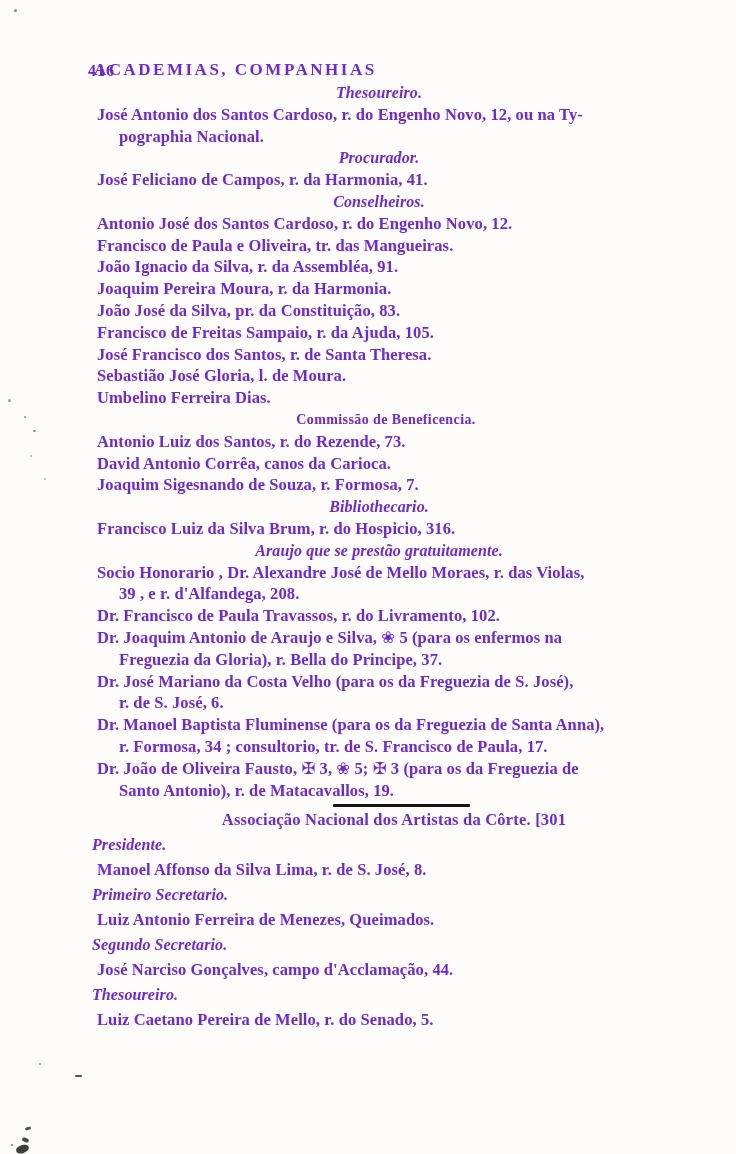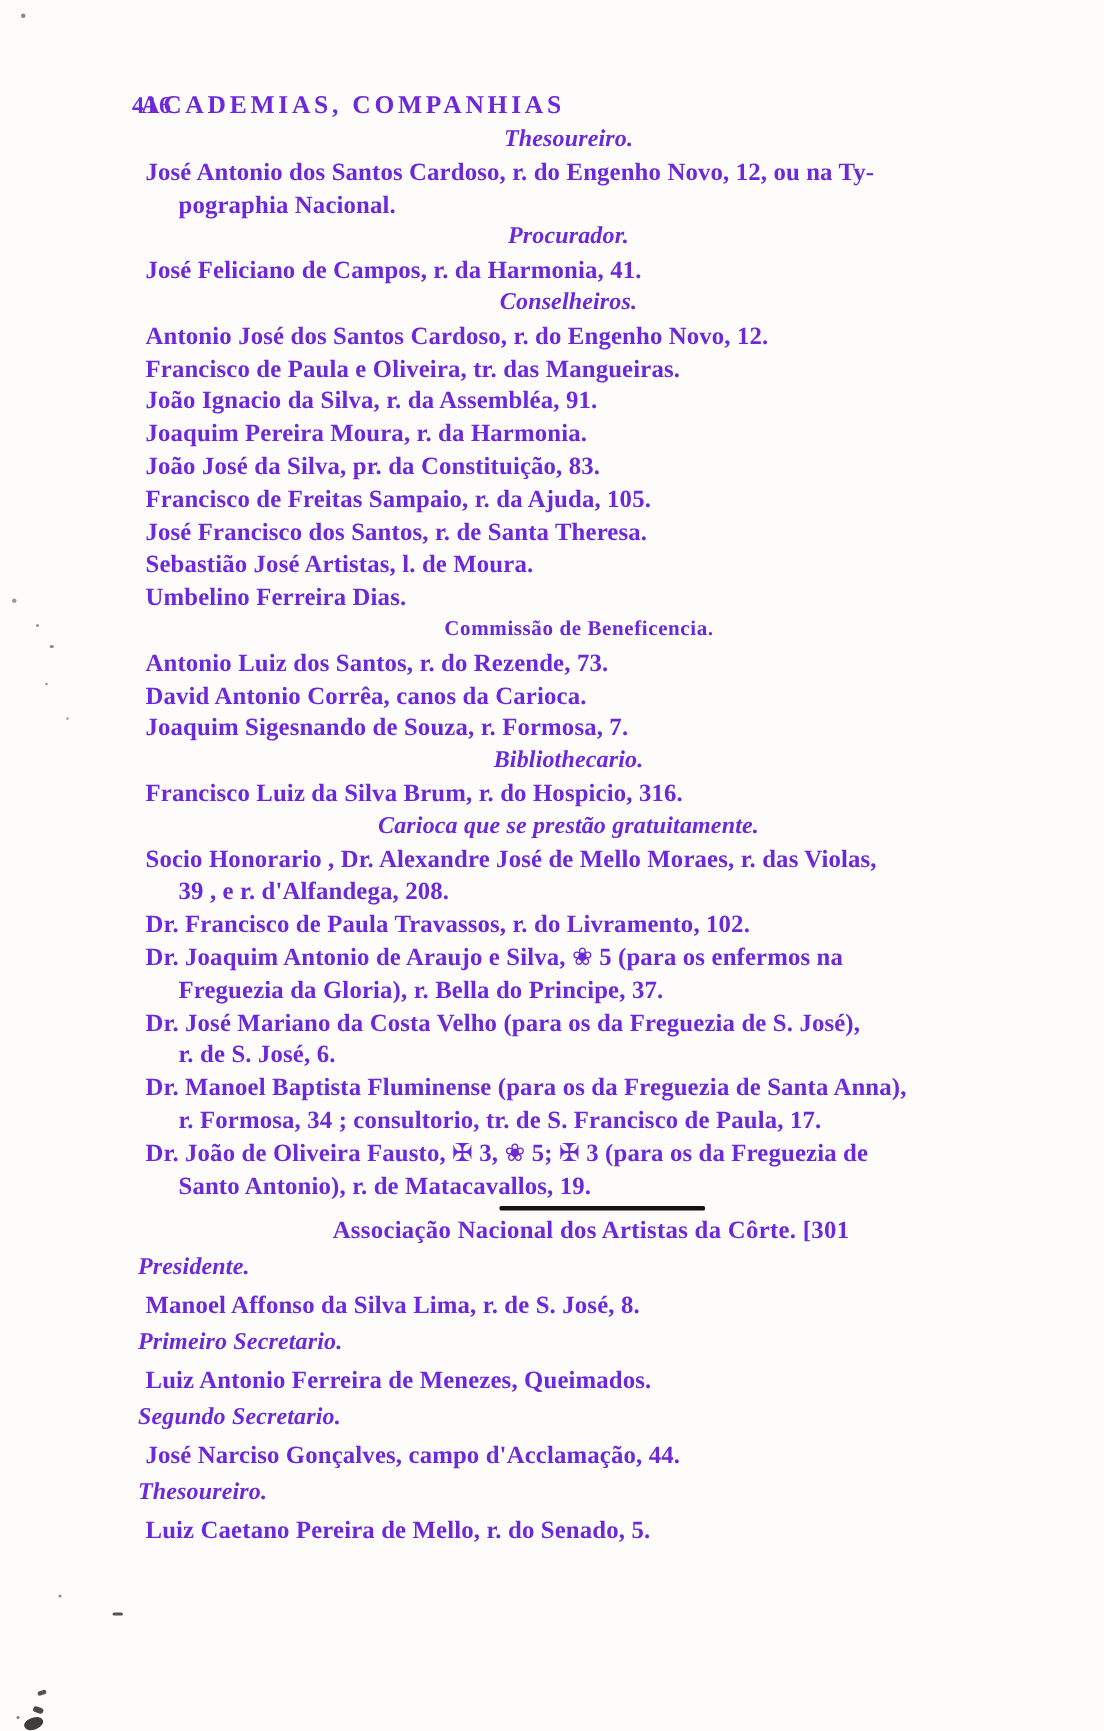--- a/index.html
+++ b/index.html
@@ -66,29 +66,29 @@
     <div class="ln ctr">Procurador.</div>
     <div class="ln ent">José Feliciano de Campos, r. da Harmonia, 41.</div>
     <div class="ln ctr">Conselheiros.</div>
     <div class="ln ent">Antonio José dos Santos Cardoso, r. do Engenho Novo, 12.</div>
     <div class="ln ent">Francisco de Paula e Oliveira, tr. das Mangueiras.</div>
     <div class="ln ent">João Ignacio da Silva, r. da Assembléa, 91.</div>
     <div class="ln ent">Joaquim Pereira Moura, r. da Harmonia.</div>
     <div class="ln ent">João José da Silva, pr. da Constituição, 83.</div>
     <div class="ln ent">Francisco de Freitas Sampaio, r. da Ajuda, 105.</div>
     <div class="ln ent">José Francisco dos Santos, r. de Santa Theresa.</div>
-    <div class="ln ent">Sebastião José Artistas, l. de Moura.</div>
+    <div class="ln ent">Sebastião José Gloria, l. de Moura.</div>
     <div class="ln ent">Umbelino Ferreira Dias.</div>
     <div class="ln csm">Commissão de Beneficencia.</div>
     <div class="ln ent">Antonio Luiz dos Santos, r. do Rezende, 73.</div>
     <div class="ln ent">David Antonio Corrêa, canos da Carioca.</div>
     <div class="ln ent">Joaquim Sigesnando de Souza, r. Formosa, 7.</div>
     <div class="ln ctr">Bibliothecario.</div>
     <div class="ln ent">Francisco Luiz da Silva Brum, r. do Hospicio, 316.</div>
-    <div class="ln ctr">Carioca que se prestão gratuitamente.</div>
+    <div class="ln ctr">Araujo que se prestão gratuitamente.</div>
     <div class="ln ent">Socio Honorario , Dr. Alexandre José de Mello Moraes, r. das Violas,</div>
     <div class="ln cont">39 , e r. d'Alfandega, 208.</div>
     <div class="ln ent">Dr. Francisco de Paula Travassos, r. do Livramento, 102.</div>
     <div class="ln ent">Dr. Joaquim Antonio de Araujo e Silva, ❀ 5 (para os enfermos na</div>
     <div class="ln cont">Freguezia da Gloria), r. Bella do Principe, 37.</div>
     <div class="ln ent">Dr. José Mariano da Costa Velho (para os da Freguezia de S. José),</div>
     <div class="ln cont">r. de S. José, 6.</div>
     <div class="ln ent">Dr. Manoel Baptista Fluminense (para os da Freguezia de Santa Anna),</div>
     <div class="ln cont">r. Formosa, 34 ; consultorio, tr. de S. Francisco de Paula, 17.</div>
     <div class="ln ent">Dr. João de Oliveira Fausto, ✠ 3, ❀ 5; ✠ 3 (para os da Freguezia de</div>

